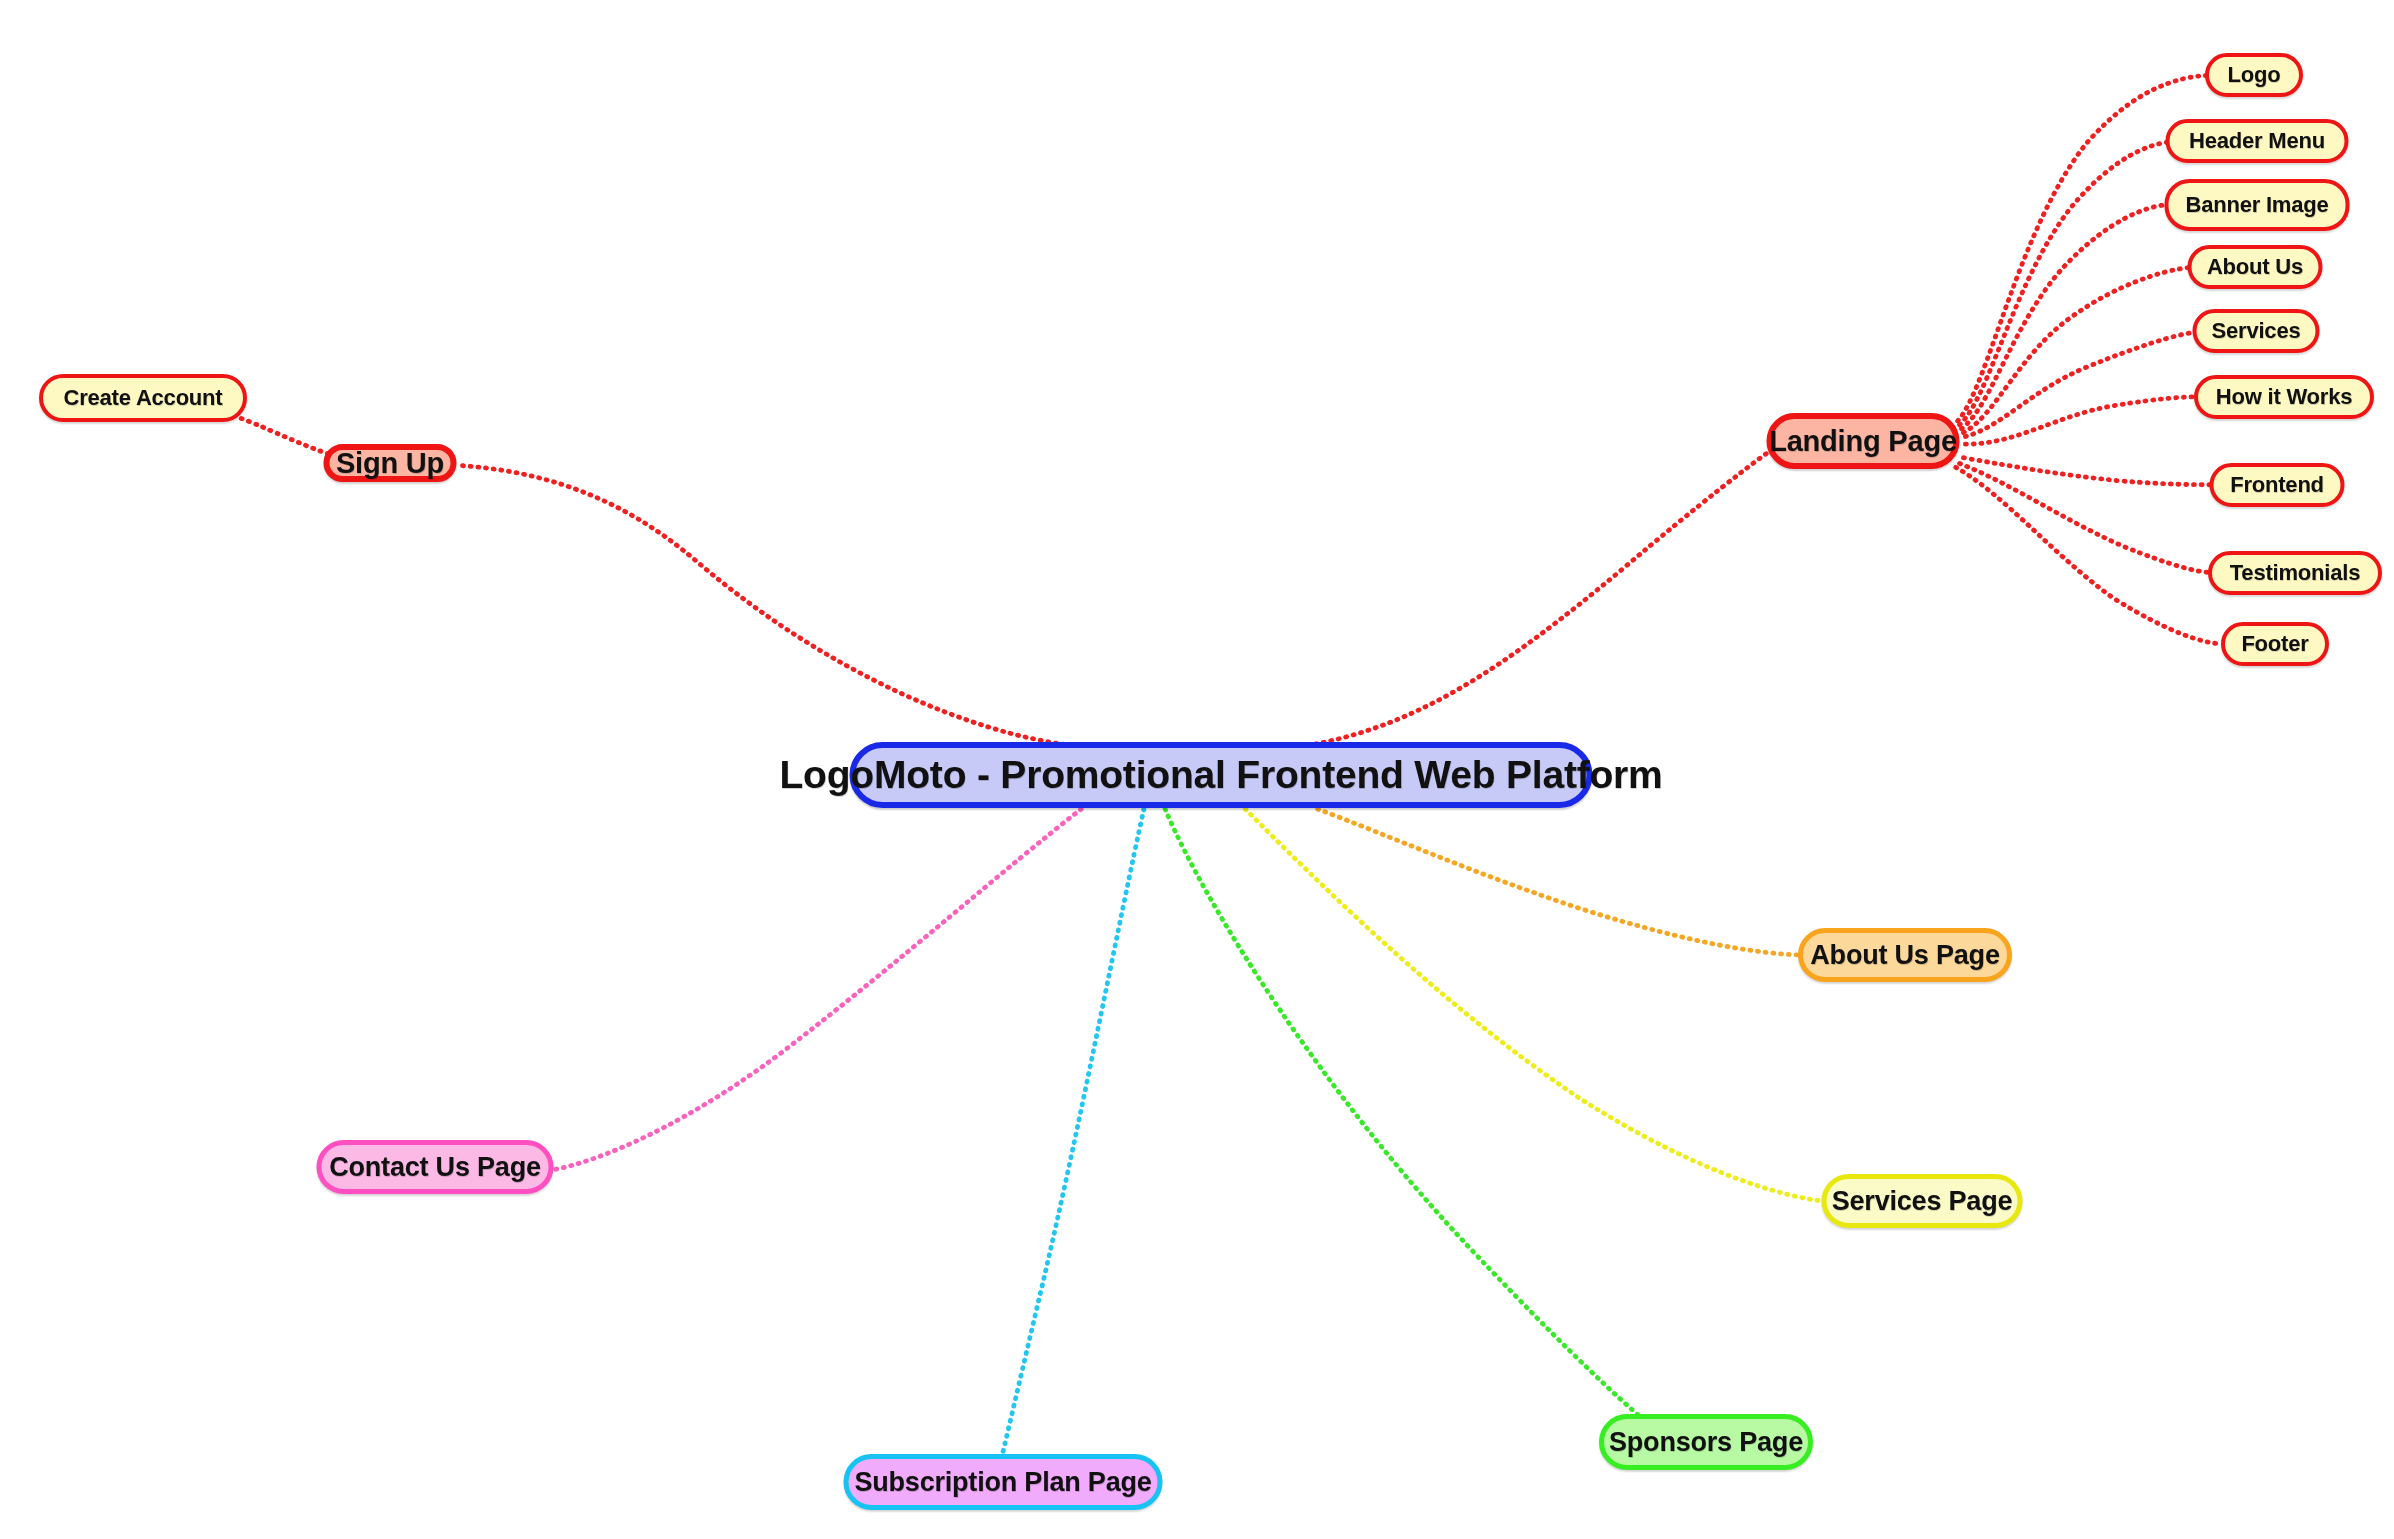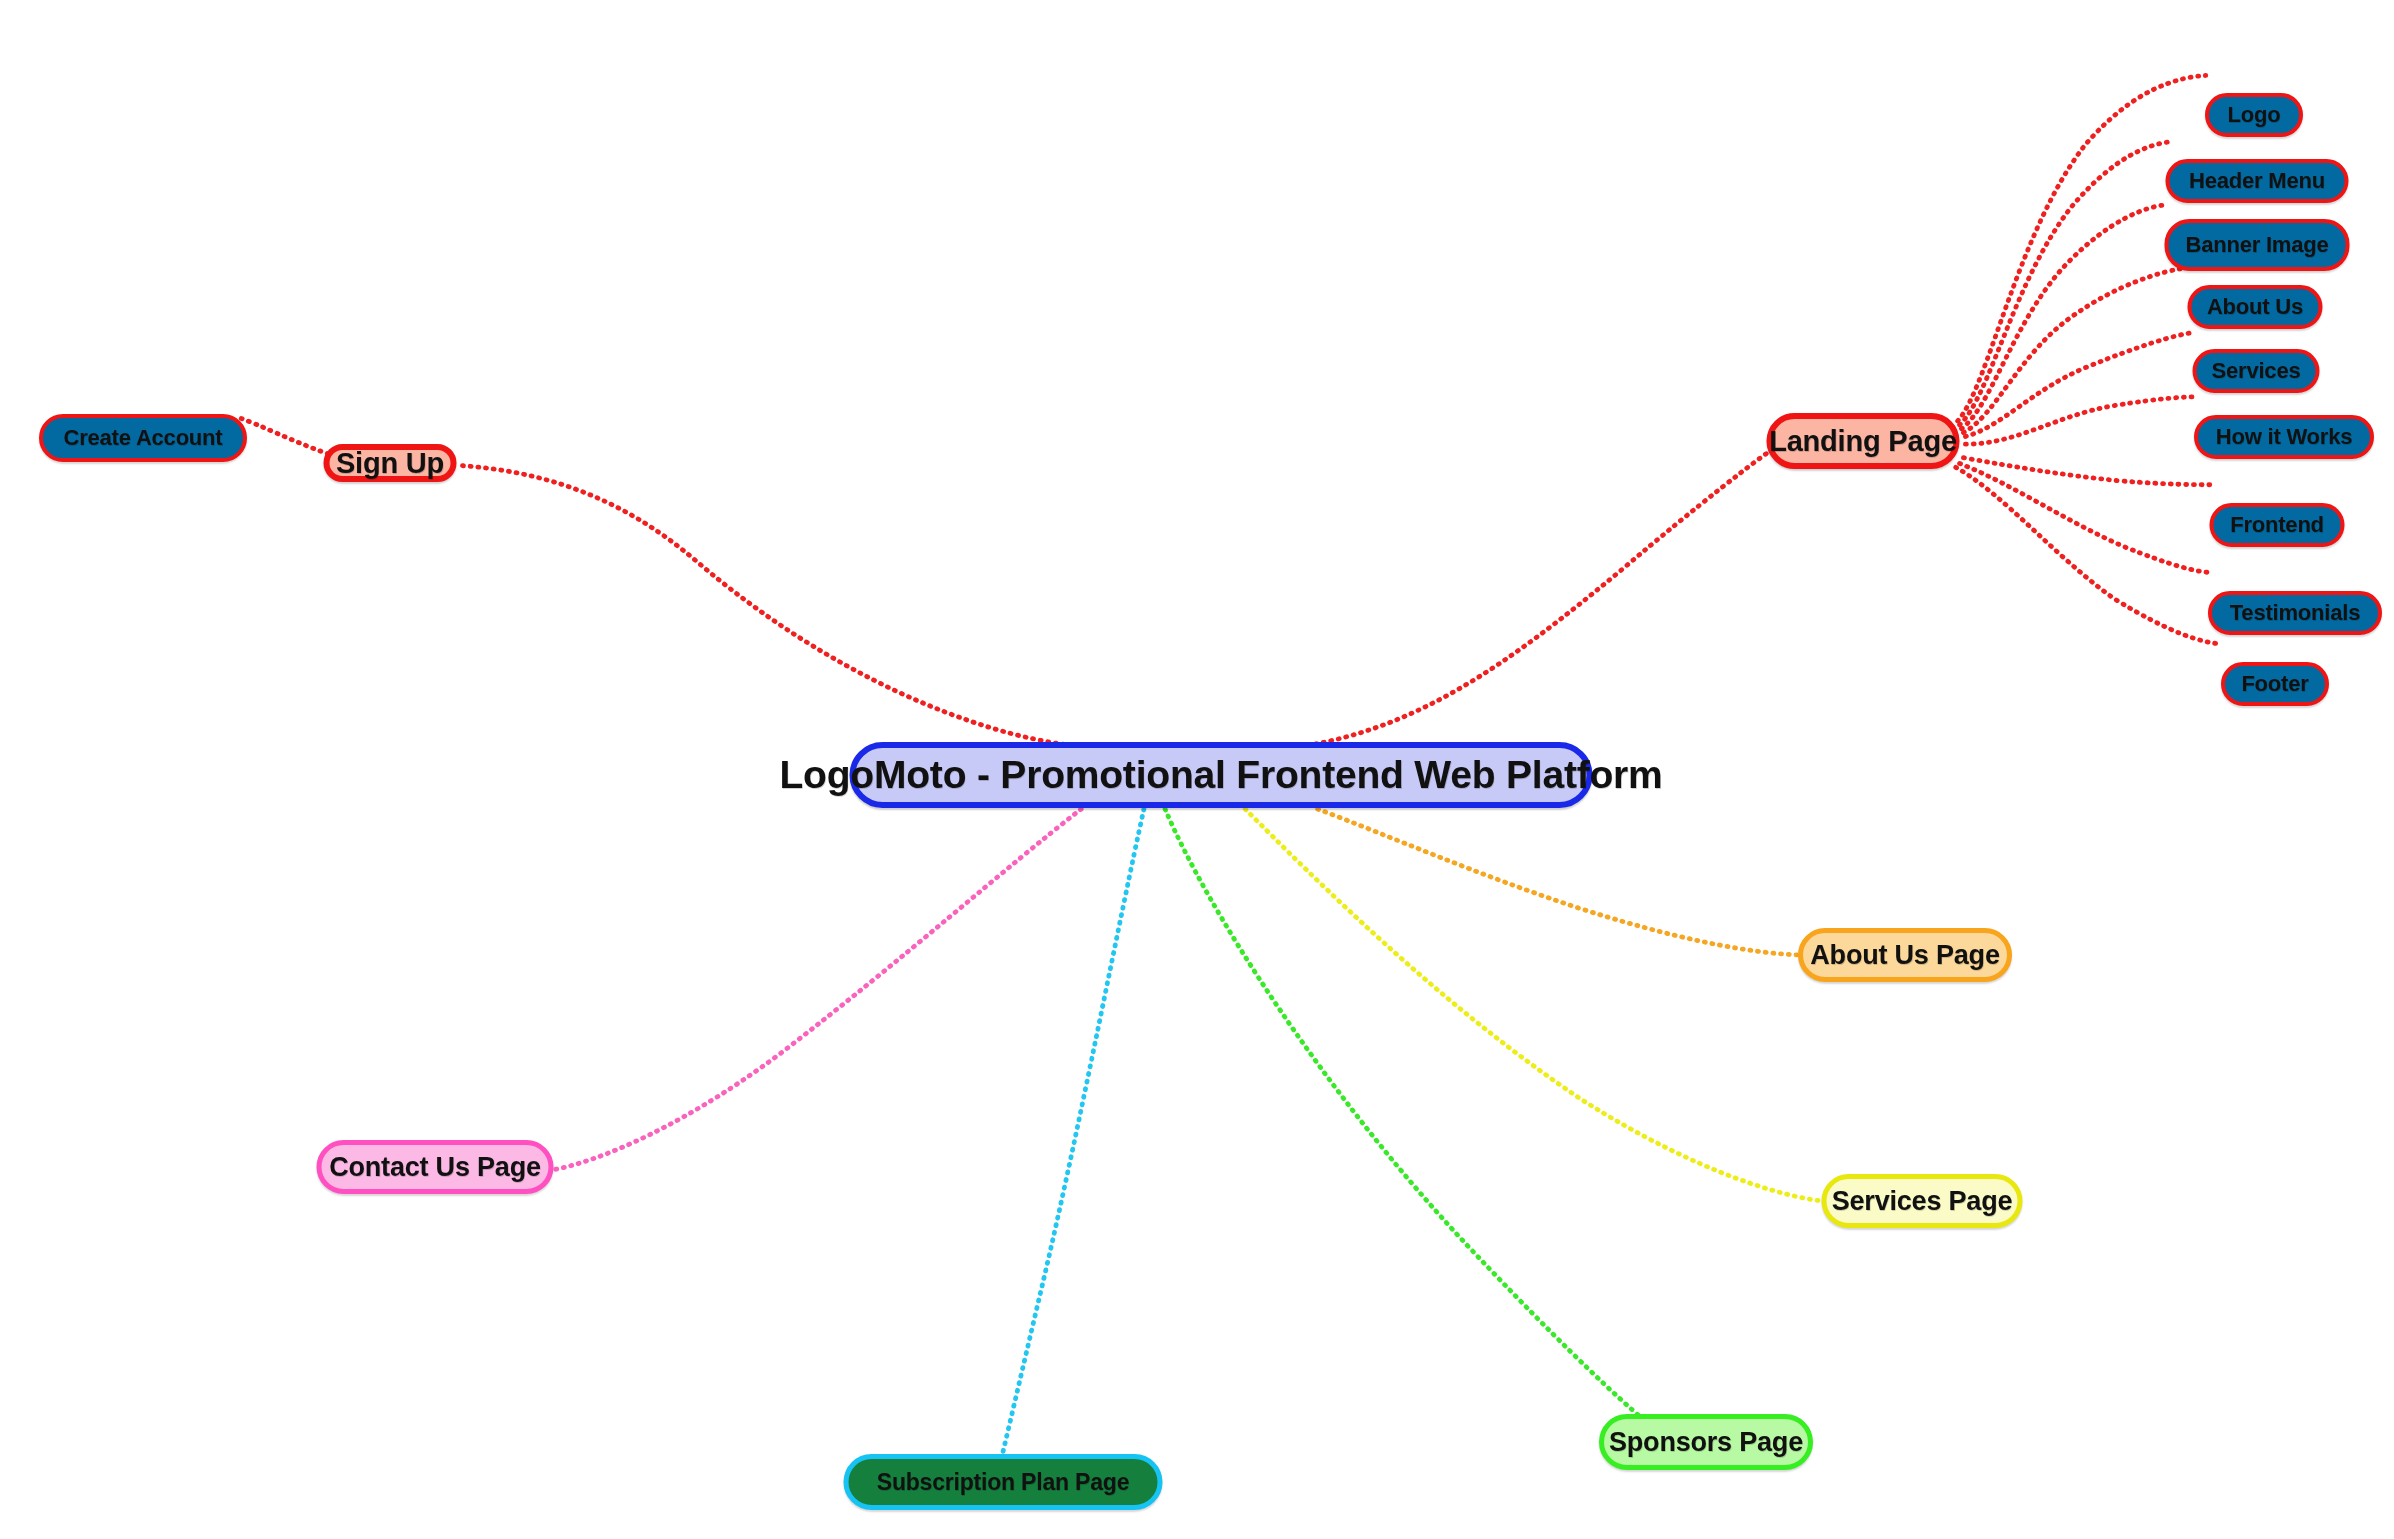--- a/index.html
+++ b/index.html
@@ -53,39 +53,38 @@
     border-radius: 33px;
     border: 6.8px solid #ef1515;
     background: #fcb5a3;
     font-size: 29px;
     padding: 0 21px;
     box-shadow: 0 1.9px 1.9px rgba(0,0,0,0.18);
   }
   .node.leaf-red {
     border-radius: 25px;
     border: 4.8px solid #ef1515;
-    background: #0369a1;
+    background: #fef9c3;
     font-size: 22px;
     padding: 0 16.4px;
     box-shadow: 0 1.9px 1.9px rgba(0,0,0,0.16);
-    margin-top: 40px;
   }
   .node.page-pink {
     border-radius: 31px;
     border: 5.8px solid #ff4fc0;
     background: #fcb9e5;
     font-size: 27px;
     padding: 0 19.3px;
     box-shadow: 0 1.9px 1.9px rgba(0,0,0,0.16);
   }
   .node.page-cyan {
     border-radius: 31px;
     border: 5.8px solid #16c3f2;
-    background: #15803d;
-    font-size: 23px;
+    background: #f0abfc;
+    font-size: 27px;
     padding: 0 19.3px;
     box-shadow: 0 1.9px 1.9px rgba(0,0,0,0.16);
   }
   .node.page-green {
     border-radius: 31px;
     border: 5.8px solid #36ee21;
     background: #b8f9a4;
     font-size: 27px;
     padding: 0 19.3px;
     box-shadow: 0 1.9px 1.9px rgba(0,0,0,0.16);

